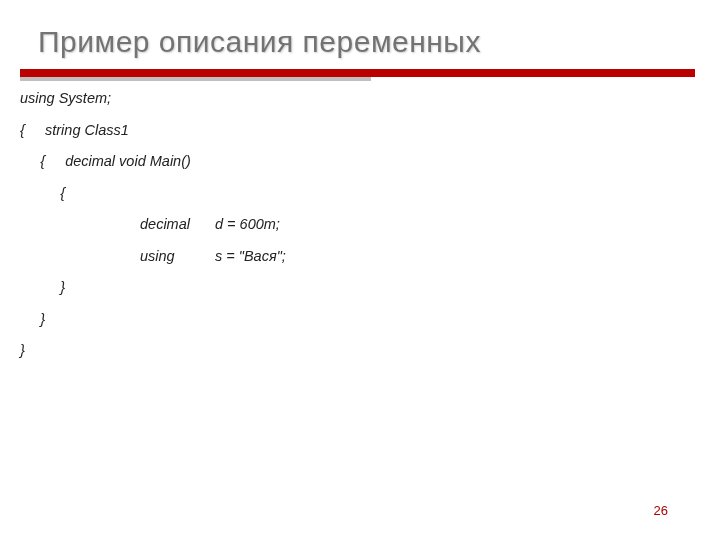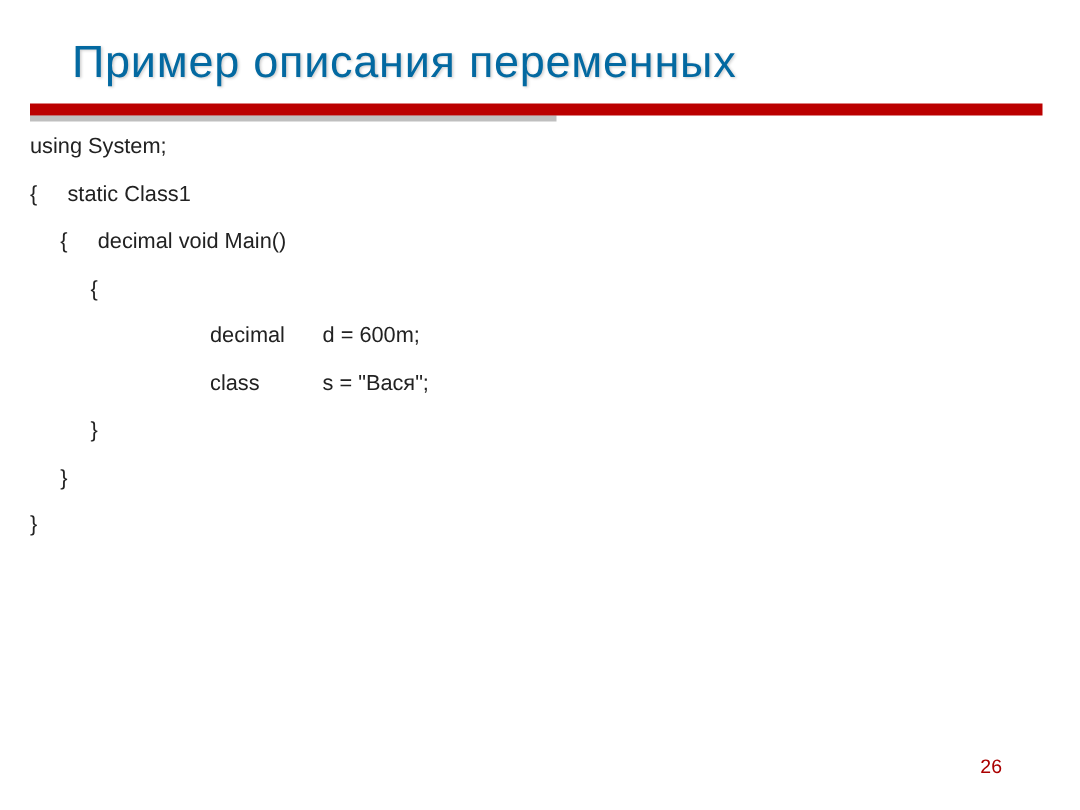--- a/index.html
+++ b/index.html
@@ -6,22 +6,22 @@
   body {
     width: 720px;
     height: 540px;
     background: #ffffff;
     font-family: Verdana, Geneva, sans-serif;
     position: relative;
     overflow: hidden;
   }
   .title {
     font-size: 30px;
-    color: #0369a1;
-    padding: 25px 20px 10px 48px;
+    color: #737373;
+    padding: 25px 20px 10px 38px;
     letter-spacing: 0.5px;
     text-shadow: 1px 1px 2px rgba(0,0,0,0.2);
   }
   .underline {
     height: 8px;
     background: #bb0000;
     margin: 0 25px 0 20px;
     position: relative;
   }
   .underline::after {
@@ -32,43 +32,44 @@
     right: 48%;
     height: 4px;
     background: rgba(0,0,0,0.25);
   }
   .code {
     font-family: Verdana, Geneva, sans-serif;
     font-size: 14.5px;
     color: #222;
     padding: 14px 20px 0 20px;
     line-height: 1.0;
+    font-style: italic;
   }
   .code .row { white-space: pre; margin-bottom: 17px; }
   .code .decrow { white-space: pre; margin-bottom: 17px; padding-left: 120px; }
   .decrow .kw { display: inline-block; width: 75px; }
   .page-num {
     position: absolute;
     bottom: 22px;
     right: 52px;
     font-size: 13px;
     color: #aa0000;
   }
 </style>
 </head>
 <body>
 
 <div class="title">Пример описания переменных</div>
 <div class="underline"></div>
 
 <div class="code">
   <div class="row">using System;</div>
-  <div class="row">{     static Class1</div>
+  <div class="row">{     string Class1</div>
   <div class="row">     {     decimal void Main()</div>
   <div class="row">          {</div>
   <div class="decrow"><span class="kw">decimal</span><span>d = 600m;</span></div>
-  <div class="decrow"><span class="kw">class</span><span>s = "Вася";</span></div>
+  <div class="decrow"><span class="kw">using</span><span>s = "Вася";</span></div>
   <div class="row">          }</div>
   <div class="row">     }</div>
   <div class="row">}</div>
 </div>
 
 <div class="page-num">26</div>
 
 </body></html>

